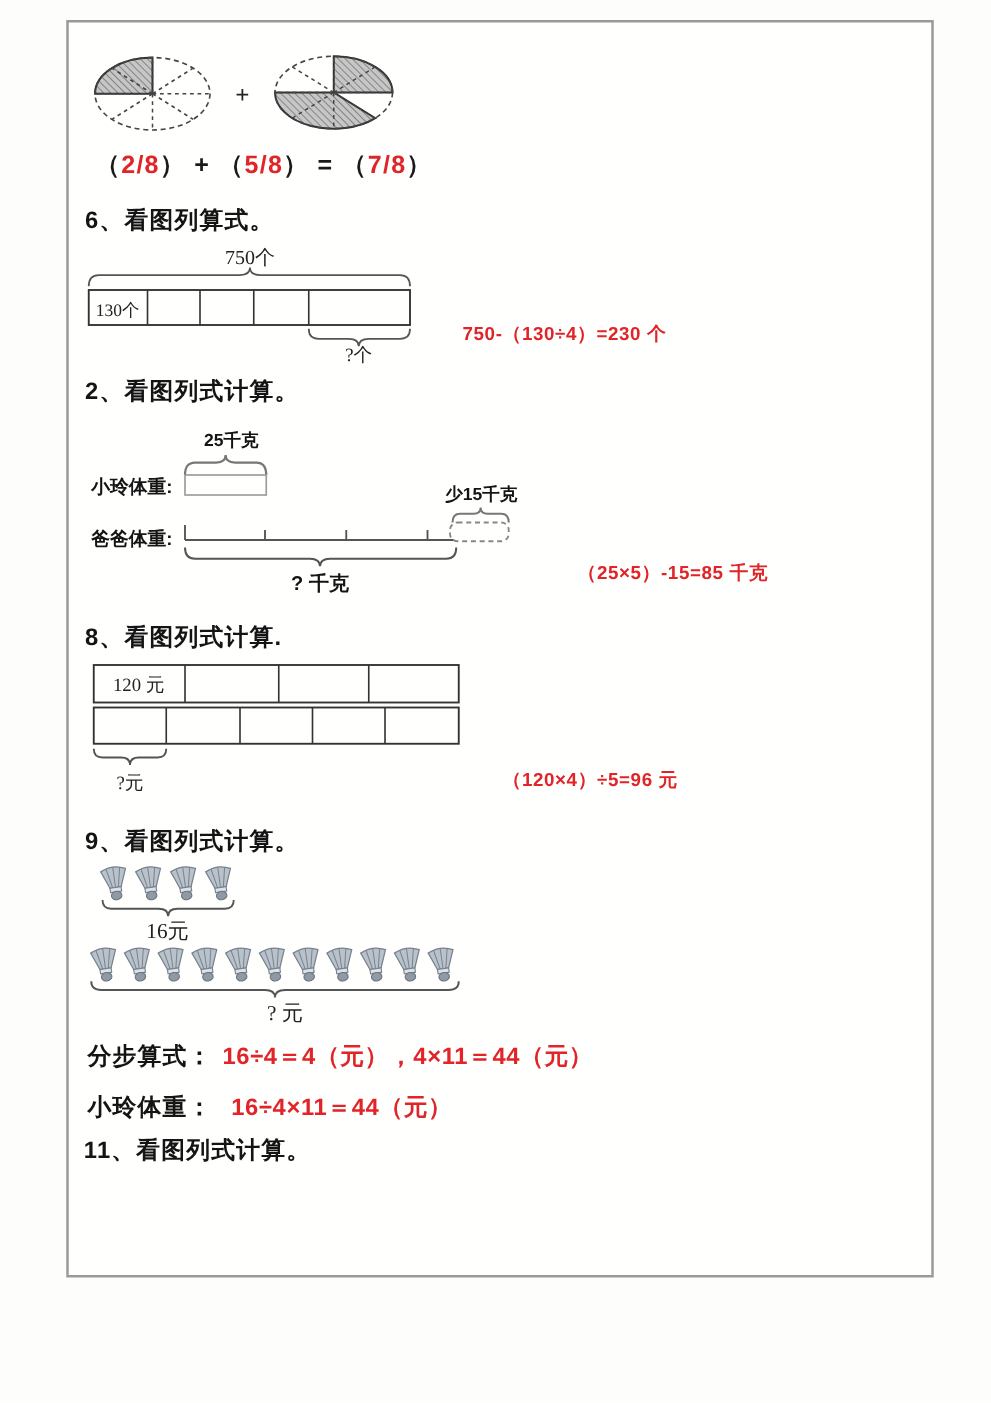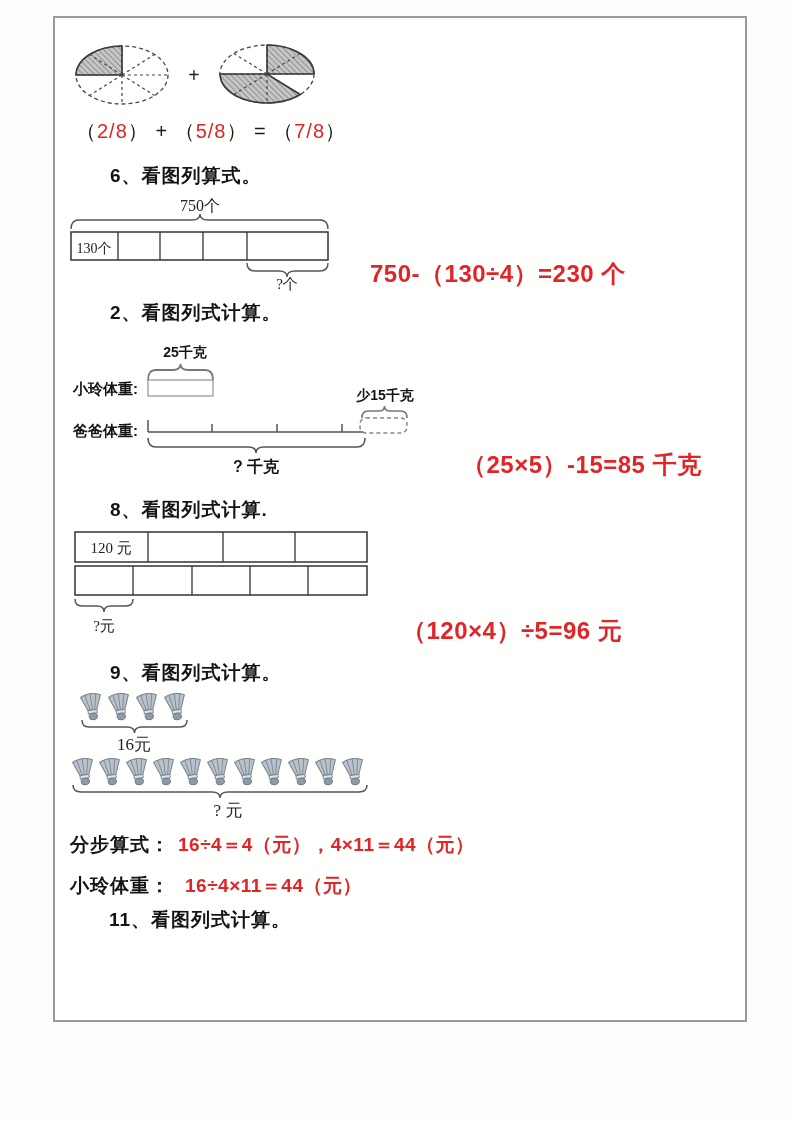--- a/index.html
+++ b/index.html
@@ -7,28 +7,28 @@
     width:793px;height:1122px;position:relative;background:#fdfdfb;
     font-family:"Liberation Sans",sans-serif;color:#1f1f1f;overflow:hidden;
   }
   .sheet{
     position:absolute;left:53px;top:16px;width:694px;height:1006px;
     background:#fffffe;border:2px solid #9a9a9a;box-sizing:border-box;
   }
   .abs{position:absolute;}
   .heading{
     font-weight:bold;font-size:19px;color:#141414;letter-spacing:1px;
-    font-family:"Liberation Sans",sans-serif;white-space:nowrap;margin-left:42px;
+    font-family:"Liberation Sans",sans-serif;white-space:nowrap;
   }
   .answer{
-    font-weight:bold;font-size:24px;color:#e02428;white-space:nowrap;
+    font-weight:bold;font-size:15px;color:#e02428;white-space:nowrap;
     font-family:"Liberation Sans",sans-serif;letter-spacing:0.5px;
   }
   .fraction-line{
-    font-weight:normal;font-size:20px;color:#1a1a1a;white-space:nowrap;
+    font-weight:bold;font-size:20px;color:#1a1a1a;white-space:nowrap;
     font-family:"Liberation Sans",sans-serif;letter-spacing:1px;
   }
   .fraction-line .red{color:#e02428;}
   .steps{font-weight:bold;font-size:19px;white-space:nowrap;text-align:right;}
   .steps .black-label{color:#141414;letter-spacing:1px;}
   .steps .red{color:#e02428;margin-left:8px;letter-spacing:0.5px;}
   svg text{font-family:"Liberation Serif",serif;fill:#222;}
   svg .cjk-bold{font-family:"Liberation Sans",sans-serif;font-weight:bold;fill:#141414;}
 </style>
 </head>

